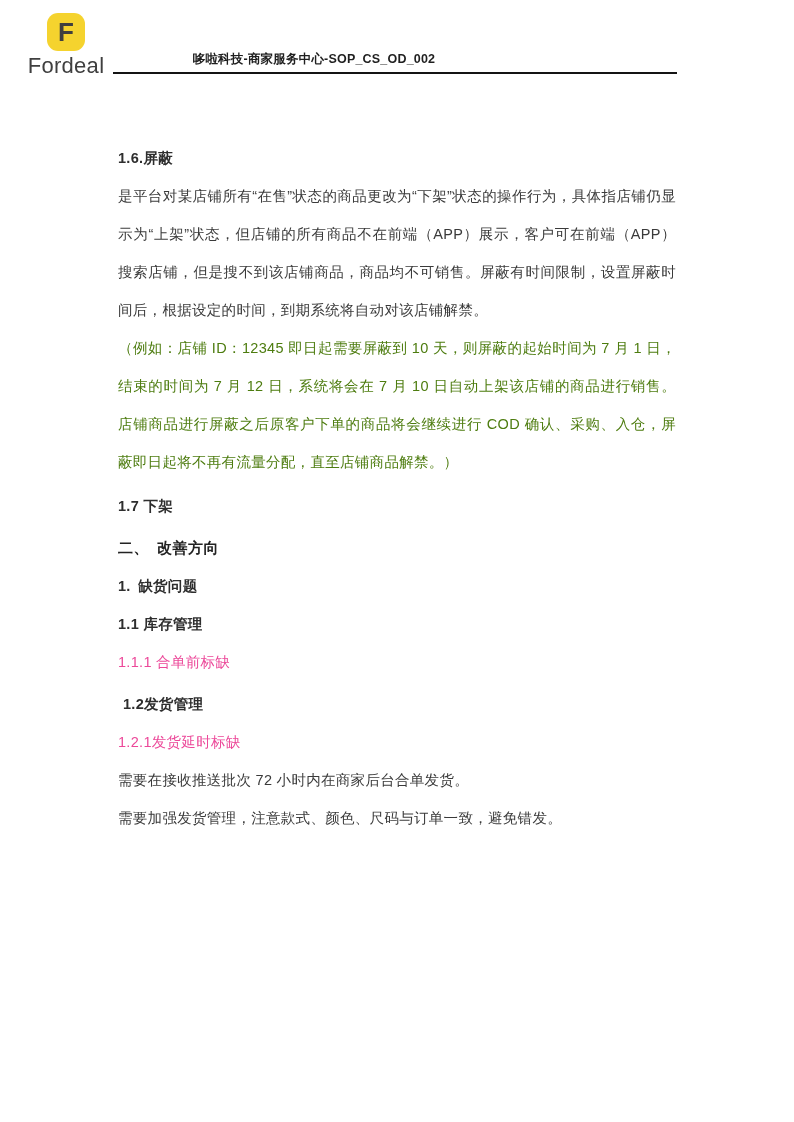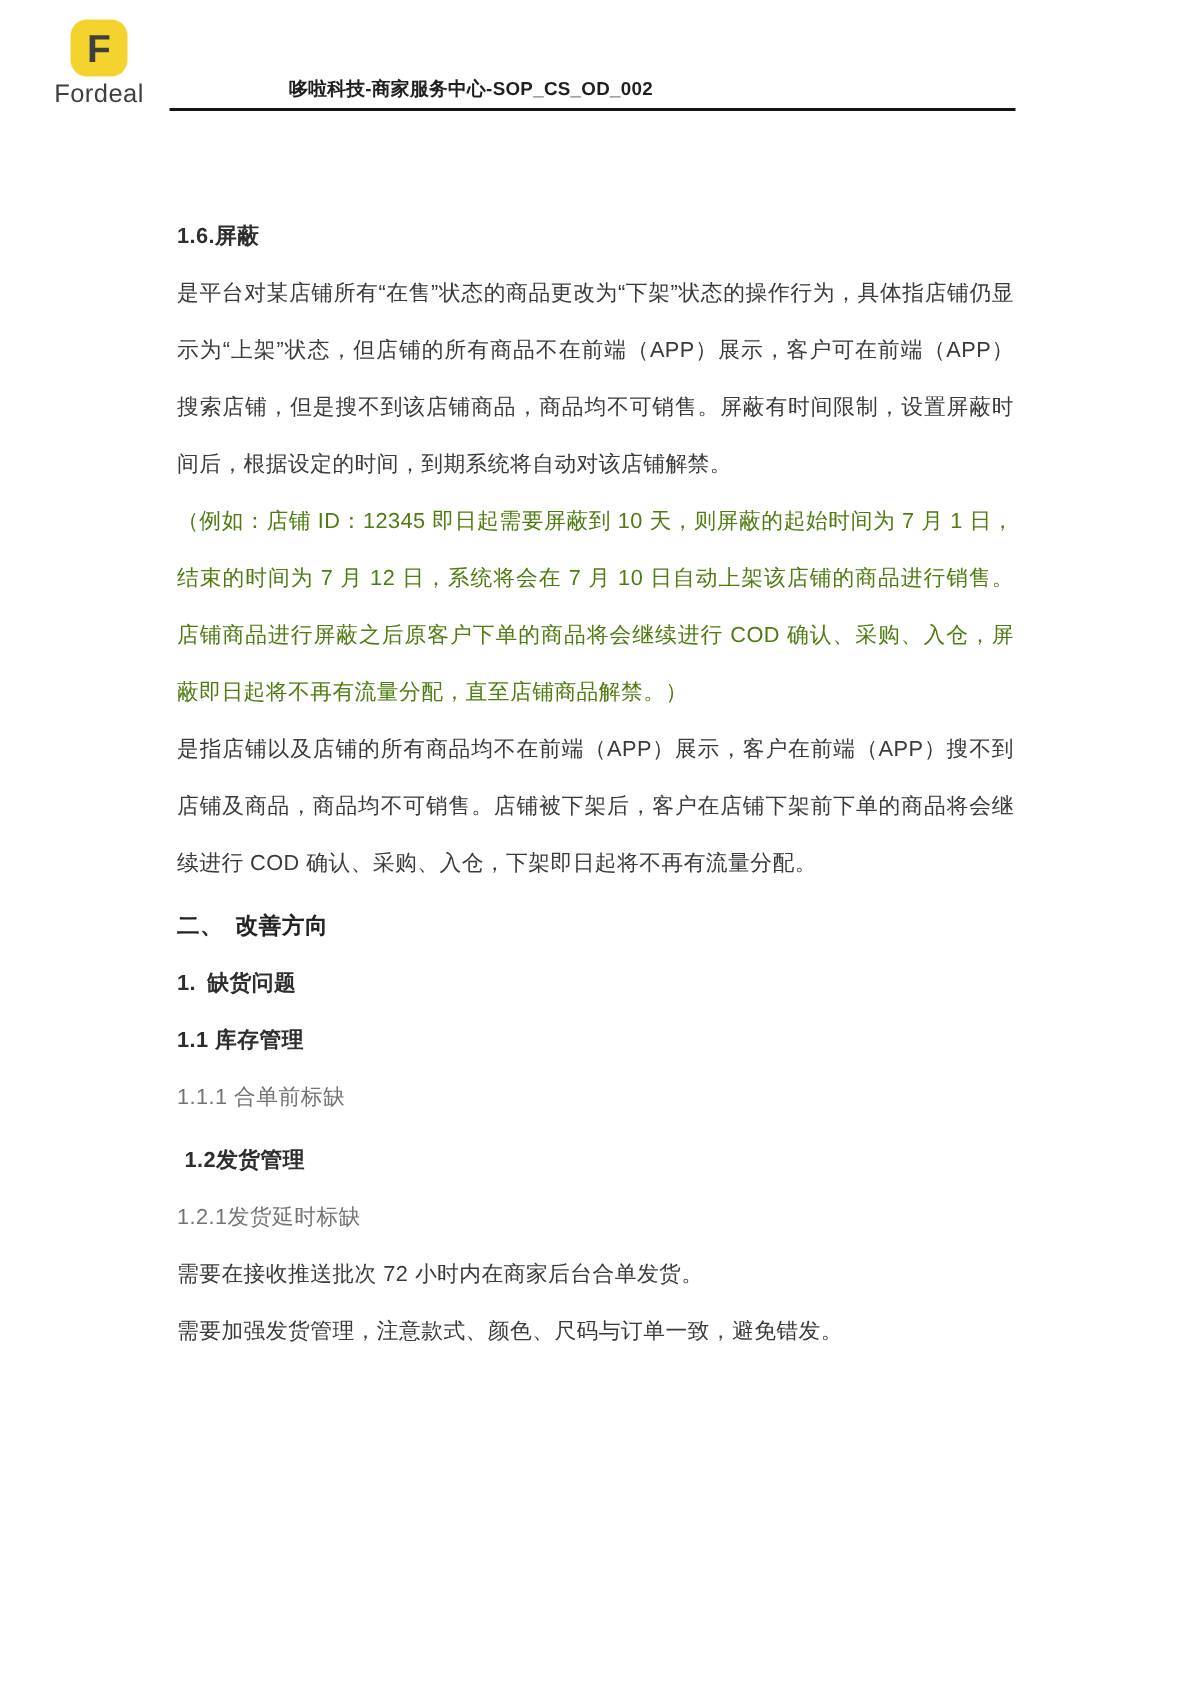--- a/index.html
+++ b/index.html
@@ -35,21 +35,21 @@
     font-size: 26px;
     font-weight: 700;
     color: #3f3f3f;
   }
   .brand-wordmark {
     position: absolute;
     left: 26px;
     top: 53px;
     width: 80px;
     text-align: center;
-    font-size: 17px;
+    font-size: 22px;
     font-weight: 400;
     letter-spacing: 0.3px;
     color: #3f3f3f;
   }
   .header-title {
     position: absolute;
     left: 0;
     top: 51px;
     width: 628px;
     text-align: center;
@@ -86,21 +86,21 @@
     color: #2e2e2e;
   }
   .doc-para {
     text-align: justify;
   }
   .doc-para-gray {
     text-align: justify;
     color: #4d7c0f;
   }
   .doc-plain {
-    color: #737373;
+    color: #ec4899;
   }
   .doc-h1 {
     font-weight: 700;
     font-size: 15px;
     line-height: 44px;
     color: #232323;
     letter-spacing: 0.5px;
   }
   .m-first { margin-top: 95px; }
   .gap-sm  { margin-top: 6px; }
@@ -116,21 +116,21 @@
     <span>F</span>
   </div>
   <div class="brand-wordmark">Fordeal</div>
   <div class="header-title">哆啦科技-商家服务中心-SOP_CS_OD_002</div>
   <div class="header-rule"></div>
 
   <div class="content">
     <div class="doc-heading m-first">1.6.屏蔽</div>
     <div class="doc-para">是平台对某店铺所有“在售”状态的商品更改为“下架”状态的操作行为，具体指店铺仍显示为“上架”状态，但店铺的所有商品不在前端（APP）展示，客户可在前端（APP）搜索店铺，但是搜不到该店铺商品，商品均不可销售。屏蔽有时间限制，设置屏蔽时间后，根据设定的时间，到期系统将自动对该店铺解禁。</div>
     <div class="doc-para-gray">（例如：店铺 ID：12345 即日起需要屏蔽到 10 天，则屏蔽的起始时间为 7 月 1 日，结束的时间为 7 月 12 日，系统将会在 7 月 10 日自动上架该店铺的商品进行销售。店铺商品进行屏蔽之后原客户下单的商品将会继续进行 COD 确认、采购、入仓，屏蔽即日起将不再有流量分配，直至店铺商品解禁。）</div>
-    <div class="doc-para">是指店铺以及店铺的所有商品均不在前端（APP）展示，客户在前端（APP）搜不到店铺及商品，商品均不可销售。店铺被下架后，客户在店铺下架前下单的商品将会继续进行 COD 确认、采购、入仓，下架即日起将不再有流量分配。</div>
+    <div class="doc-heading gap-sm">1.7 下架</div>
     <div class="doc-h1 gap-xs">二、 改善方向</div>
     <div class="doc-heading">1. 缺货问题</div>
     <div class="doc-heading">1.1 库存管理</div>
     <div class="doc-plain">1.1.1 合单前标缺</div>
     <div class="doc-heading gap-xs indent">1.2发货管理</div>
     <div class="doc-plain">1.2.1发货延时标缺</div>
     <div class="doc-para">需要在接收推送批次 72 小时内在商家后台合单发货。</div>
     <div class="doc-para">需要加强发货管理，注意款式、颜色、尺码与订单一致，避免错发。</div>
   </div>
 

